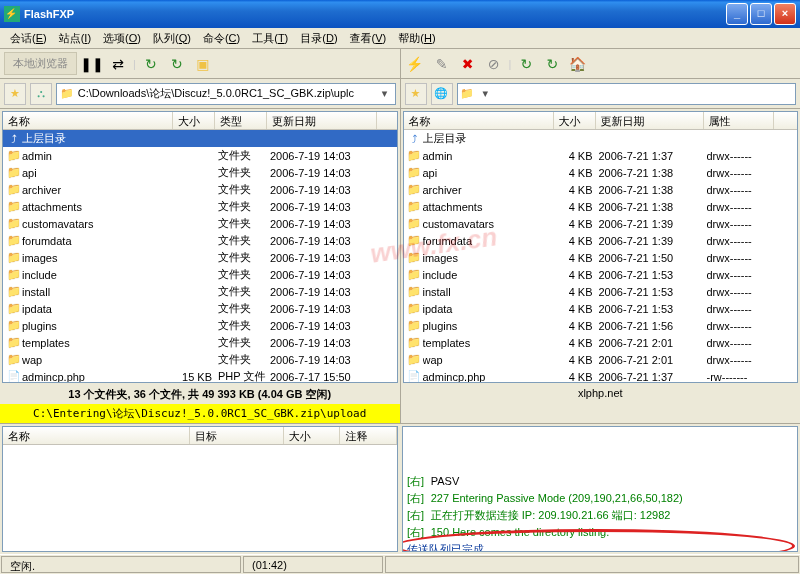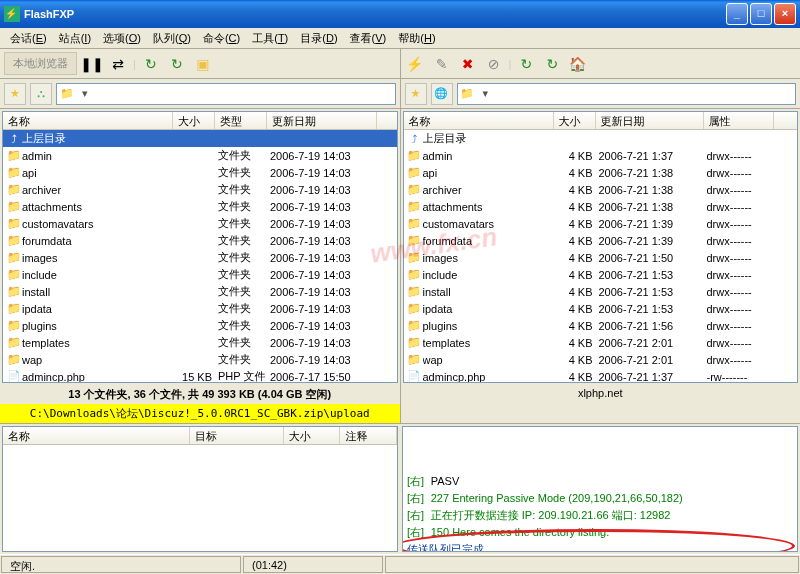--- a/index.html
+++ b/index.html
@@ -101,20 +101,21 @@
     <span class="tb-btn">🏠</span>
   </div>
 </div>
 
 <div class="toolbar-row">
   <div class="toolbar-half">
     <span class="addrbtn" style="color:#f0c244">★</span>
     <span class="addrbtn" style="color:#4a8">⛬</span>
     <div class="addr-input">
       <span class="foldicon">📁</span>
+      <input value="C:\Downloads\论坛\Discuz!_5.0.0RC1_SC_GBK.zip\uplc" style="">
       <span class="dd">▾</span>
     </div>
   </div>
   <div class="toolbar-half">
     <span class="addrbtn" style="color:#f0c244">★</span>
     <span class="addrbtn">🌐</span>
     <div class="addr-input">
       <span class="foldicon">📁</span>
       <span class="dd">▾</span>
     </div>
@@ -232,21 +233,21 @@
           <div class="row">
             <span class="fileicon pg">📄</span>
             <span style="display:inline-block;width:154px;overflow:hidden">admincp.php</span>
             <span style="display:inline-block;width:42px;text-align:right;padding-right:6px;overflow:hidden">15 KB</span>
             <span style="display:inline-block;width:52px;overflow:hidden">PHP 文件</span>
             <span style="display:inline-block;width:110px;overflow:hidden">2006-7-17 15:50</span>
           </div>
         </div>
     </div>
     <div class="summ">13 个文件夹, 36 个文件, 共 49 393 KB (4.04 GB 空闲)</div>
-    <div class="hilite">C:\Downloads\论坛\Discuz!_5.0.0RC1_SC_GBK.zip\upload</div>
+    <div class="hilite">C:\Entering\论坛\Discuz!_5.0.0RC1_SC_GBK.zip\upload</div>
   </div>
   <div class="pane">
     <div class="listview right">
       <div class="lv-header" id="lvh-right">
           <div class="col" style="width: 150px;">名称</div>
           <div class="col" style="width: 42px;">大小</div>
           <div class="col" style="width: 108px;">更新日期</div>
           <div class="col" style="width: 70px;">属性</div>
         </div>
       <div class="lv-body" id="lvb-right">

